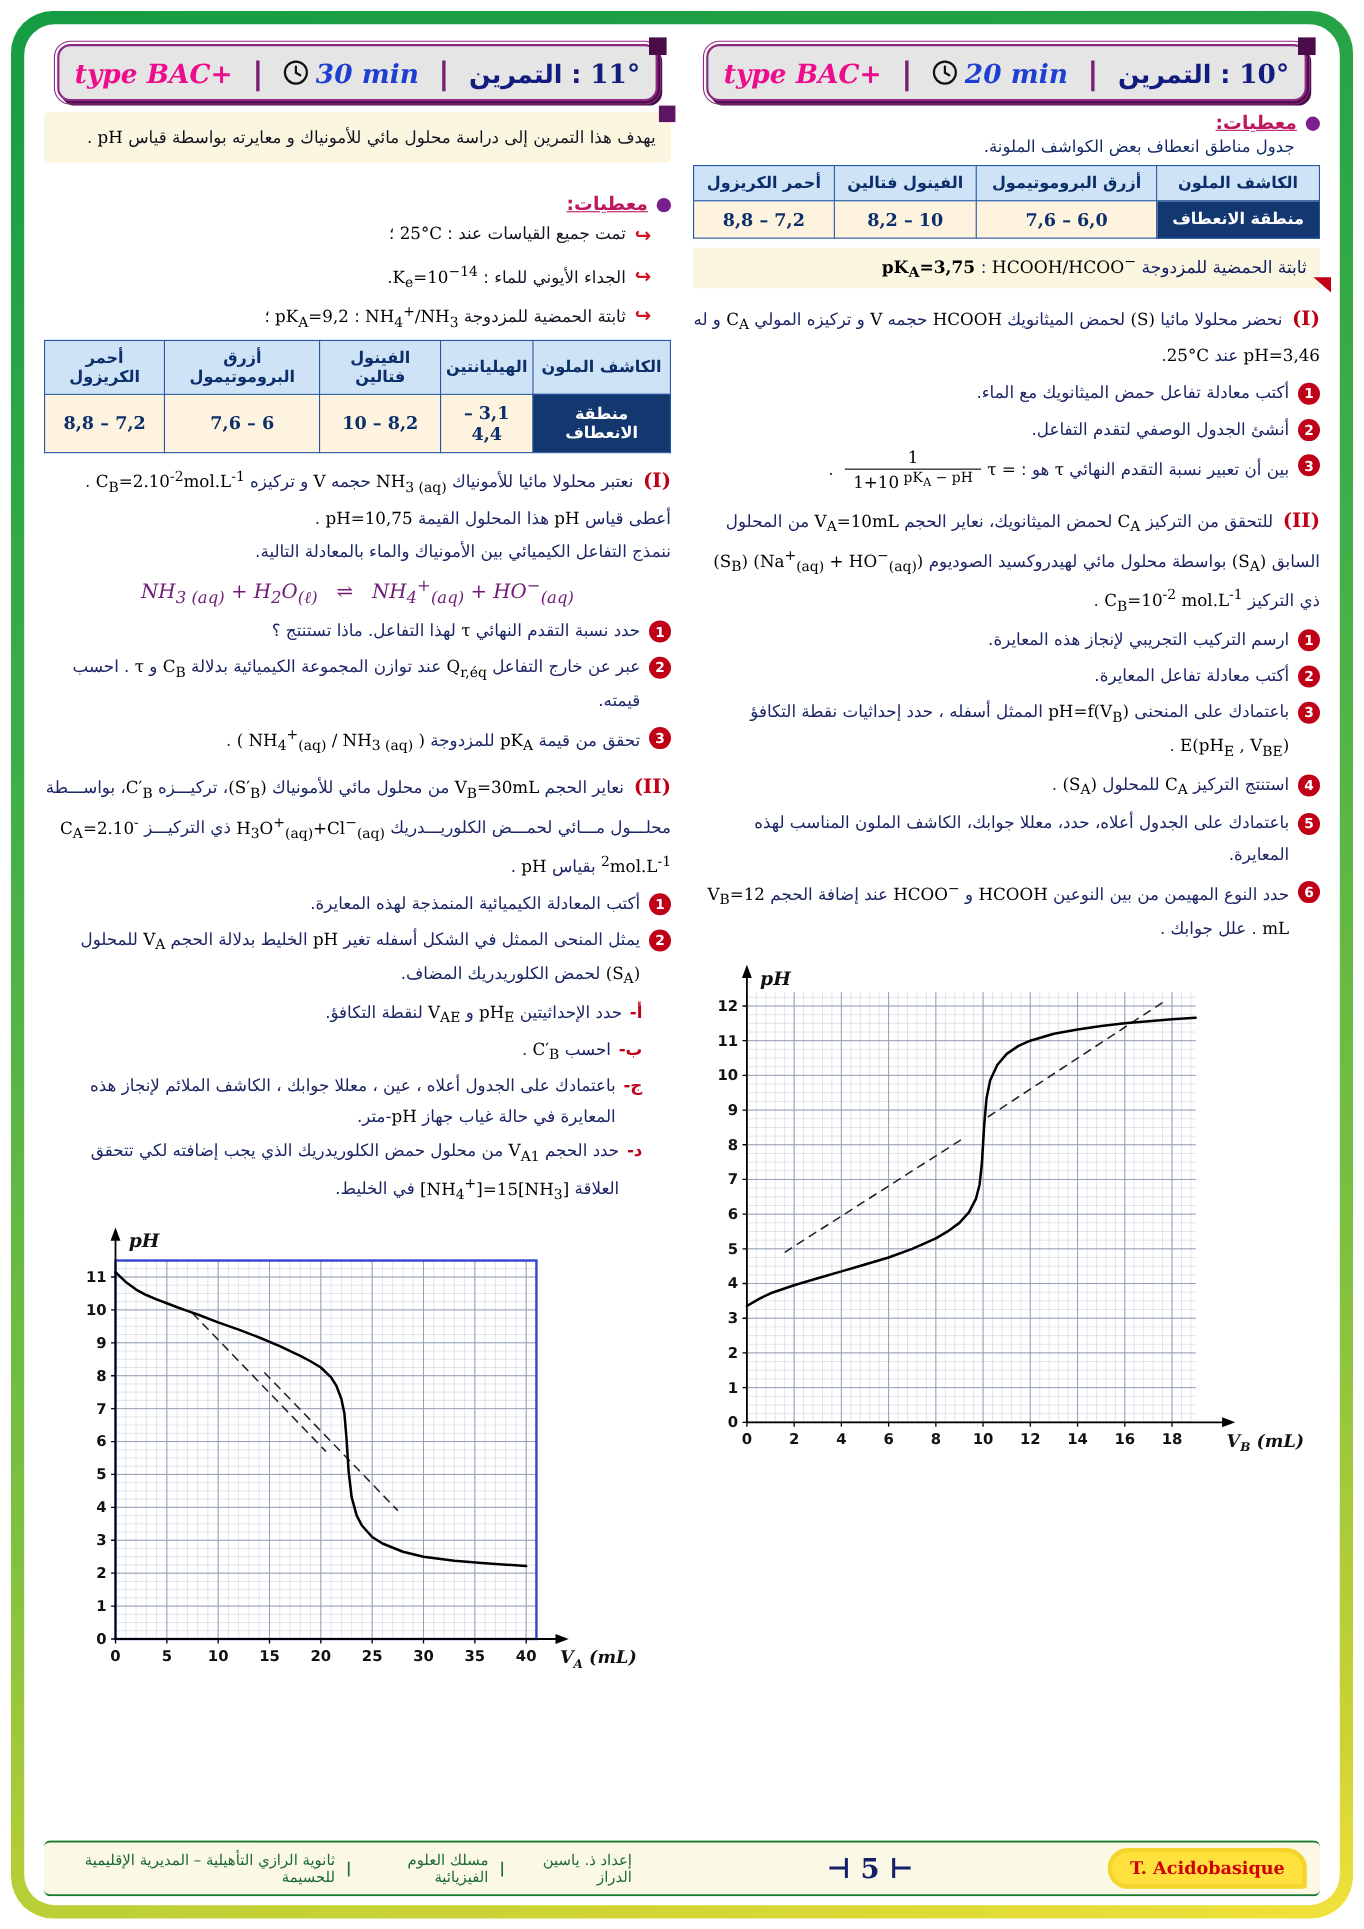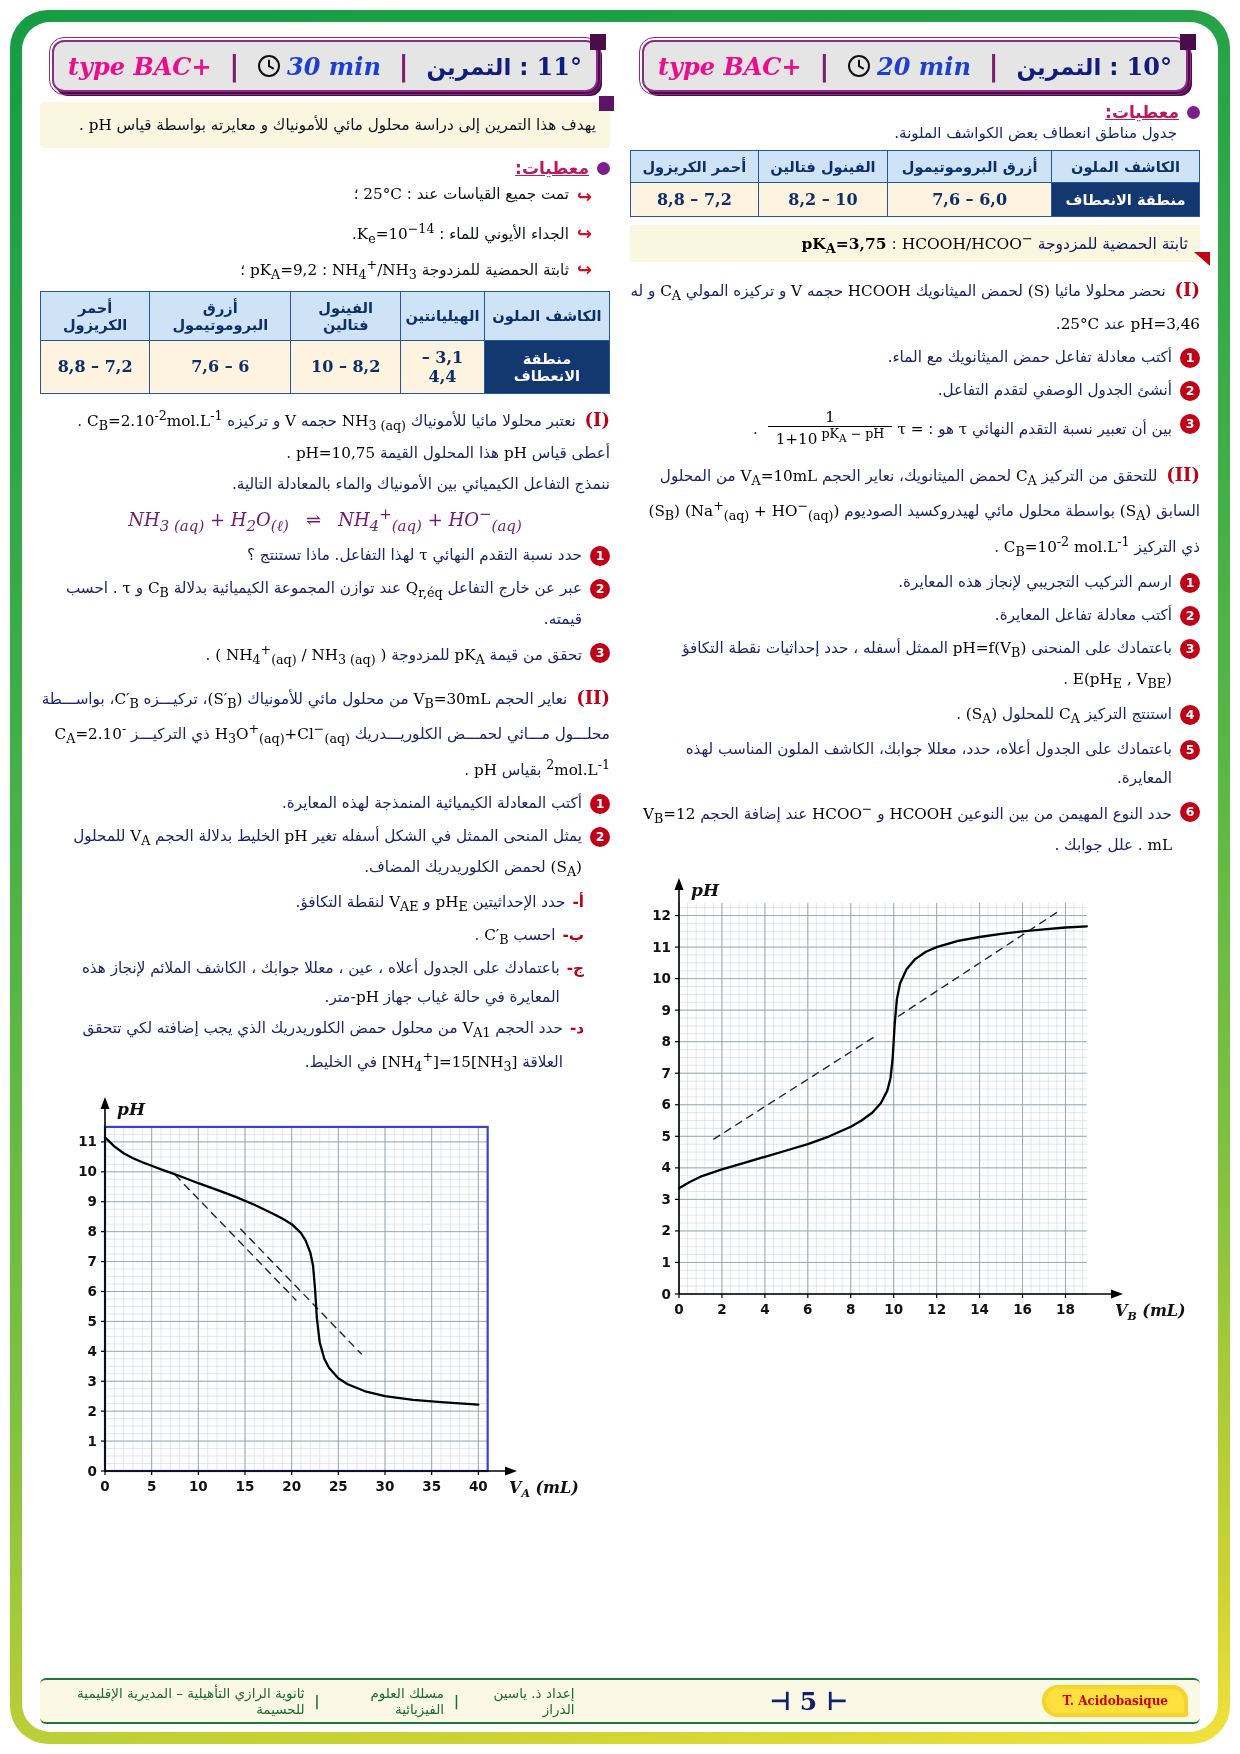--- a/index.html
+++ b/index.html
@@ -16,21 +16,21 @@
     box-shadow:4px 4px 0 #4a0d49;padding:4px 14px;height:52px;position:relative;margin:4px 12px 10px;}
   .exheader::after{content:"";position:absolute;right:-10px;top:-8px;width:16px;height:16px;background:#4a0d49;}
   .brand{color:#ec0c8c;font-family:"DejaVu Serif",serif;font-style:italic;font-weight:bold;font-size:24px;white-space:nowrap;}
   .timewrap{display:flex;align-items:center;gap:6px;}
   .time{color:#1d3fd2;font-family:"DejaVu Serif",serif;font-weight:bold;font-style:italic;font-size:24px;white-space:nowrap;}
   .sep{color:#7a1f6e;font-size:28px;font-weight:bold;}
   .extitle{color:#121c7e;font-weight:bold;font-size:23px;white-space:nowrap;}
   .exnum{font-family:"DejaVu Serif",serif;font-size:24px;direction:ltr;unicode-bidi:isolate;}
 
   
-  .introbox{position:relative;background:#fbf6df;border-radius:4px;padding:8px 14px;margin:6px 0 10px;
+  .introbox{position:relative;background:#fbf6df;border-radius:4px;padding:8px 14px;margin:6px 0 28px;
     font-size:15.2px;line-height:2.0;color:#10131f;}
   .sq-l::before,.sq-r::before{content:"";position:absolute;top:-6px;width:15px;height:15px;background:#5d1465;}
   .sq-l::before{left:-4px;} .sq-r::before{right:-4px;}
 
   .data-head{display:flex;align-items:center;gap:8px;margin:4px 0 2px;}
   .dot{width:13px;height:13px;border-radius:50%;background:#7a1f8e;flex:0 0 auto;}
   .green-title{color:#be185d;font-weight:bold;font-size:17px;text-decoration:underline;}
   .caption{color:#142a66;font-size:15px;margin:2px 23px 8px;}
 
   .arrow-item{display:flex;gap:8px;align-items:flex-start;margin:2px 18px 2px 0;color:#10131f;font-size:15.2px;line-height:1.9;}
@@ -63,21 +63,21 @@
   .equation{direction:ltr;text-align:center;font-family:"DejaVu Serif",serif;font-style:italic;font-size:18px;margin:6px 0;color:#701a75;}
 
   figure.chart{direction:ltr;margin:8px 0 0;text-align:center;}
 
   
   .pagefooter{display:flex;align-items:center;gap:14px;border-top:2.5px solid #1d7a33;border-bottom:2.5px solid #1d7a33;
     background:#fcf8e6;padding:5px 12px;margin-top:6px;border-radius:6px;}
   .footer-text{direction:rtl;color:#1c6b33;font-size:13.5px;display:flex;gap:10px;align-items:center;width:46%;}
   .fdiv{color:#1c6b33;font-weight:bold;}
   .page-num{flex:1;text-align:center;font-family:"DejaVu Serif",serif;font-weight:bold;font-size:25px;color:#15206b;}
-  .badge{background:#ffe13d;color:#d00000;font-family:"DejaVu Serif",serif;font-weight:bold;font-size:12px;
+  .badge{background:#ffe13d;color:#d00000;font-family:"DejaVu Serif",serif;font-weight:bold;font-size:16px;
     padding:9px 20px;border-radius:20px 20px 4px 20px;box-shadow:0 0 0 4px #f5d52c inset;}
 </style>
 </head>
 <body>
 
 <div class="frame">
 <div class="sheet">
 
   <div class="columns">
 

